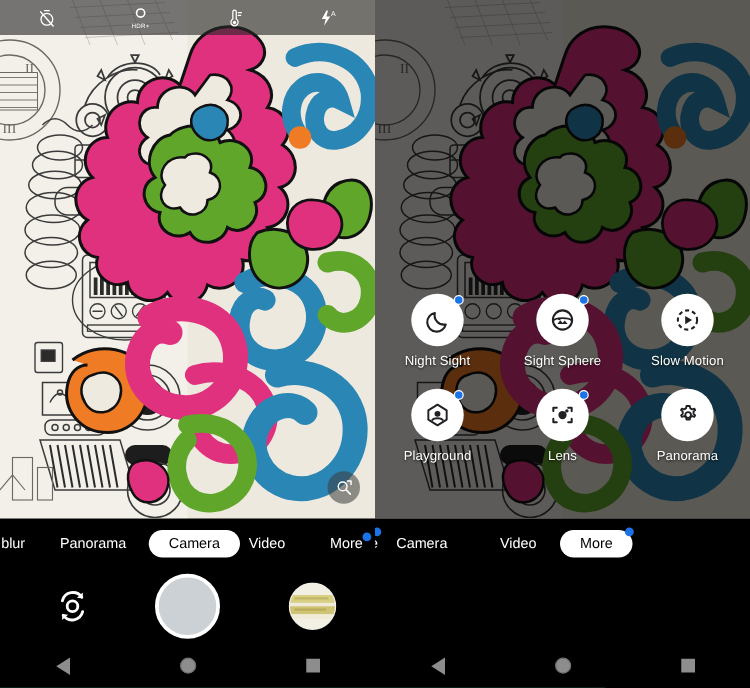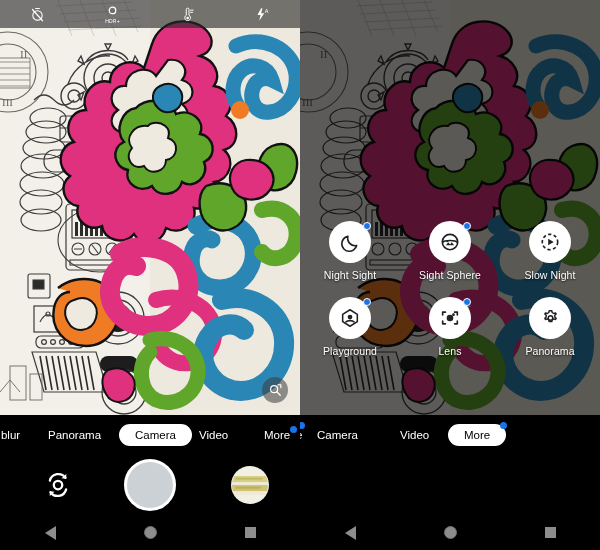--- a/index.html
+++ b/index.html
@@ -37,21 +37,21 @@
   
   .zoom-chip {
     position: absolute; right: 12px; bottom: 12px;
     width: 26px; height: 26px; border-radius: 50%;
     background: rgba(60,60,60,0.55);
     display: flex; align-items: center; justify-content: center; z-index: 5;
   }
 
   
   .more-grid {
-    position: absolute; left: 0; top: 221px; width: 300px;
+    position: absolute; left: 0; top: 235px; width: 300px;
     z-index: 7;
     display: grid; grid-template-columns: repeat(3, 1fr);
     row-gap: 16px;
   }
   .more-item { display: flex; flex-direction: column; align-items: center; }
   .more-circle {
     position: relative;
     width: 42px; height: 42px; border-radius: 50%;
     background: #fff;
     display: flex; align-items: center; justify-content: center;
@@ -560,21 +560,21 @@
           <span class="more-label">Sight Sphere</span>
         </div>
 
         <div class="more-item">
           <div class="more-circle">
             <svg width="22" height="22" viewBox="0 0 24 24">
               <circle cx="12" cy="12" r="8.4" fill="none" stroke="#202124" stroke-width="1.8" stroke-dasharray="3.6 2.6"></circle>
               <path d="M10 8.4 L16 12 L10 15.6 Z" fill="#202124"></path>
             </svg>
           </div>
-          <span class="more-label">Slow Night</span>
+          <span class="more-label">Slow Motion</span>
         </div>
 
         <div class="more-item">
           <div class="more-circle">
             <svg width="22" height="22" viewBox="0 0 24 24">
               <path d="M12 3 L20 8 L20 16 L12 21 L4 16 L4 8 Z" fill="none" stroke="#202124" stroke-width="1.7" stroke-linejoin="round"></path>
               <circle cx="12" cy="11" r="2.6" fill="#202124"></circle>
               <path d="M7.5 16.3 C9 14.4 15 14.4 16.5 16.3" fill="none" stroke="#202124" stroke-width="1.7" stroke-linecap="round"></path>
             </svg>
             <span class="badge"></span>

